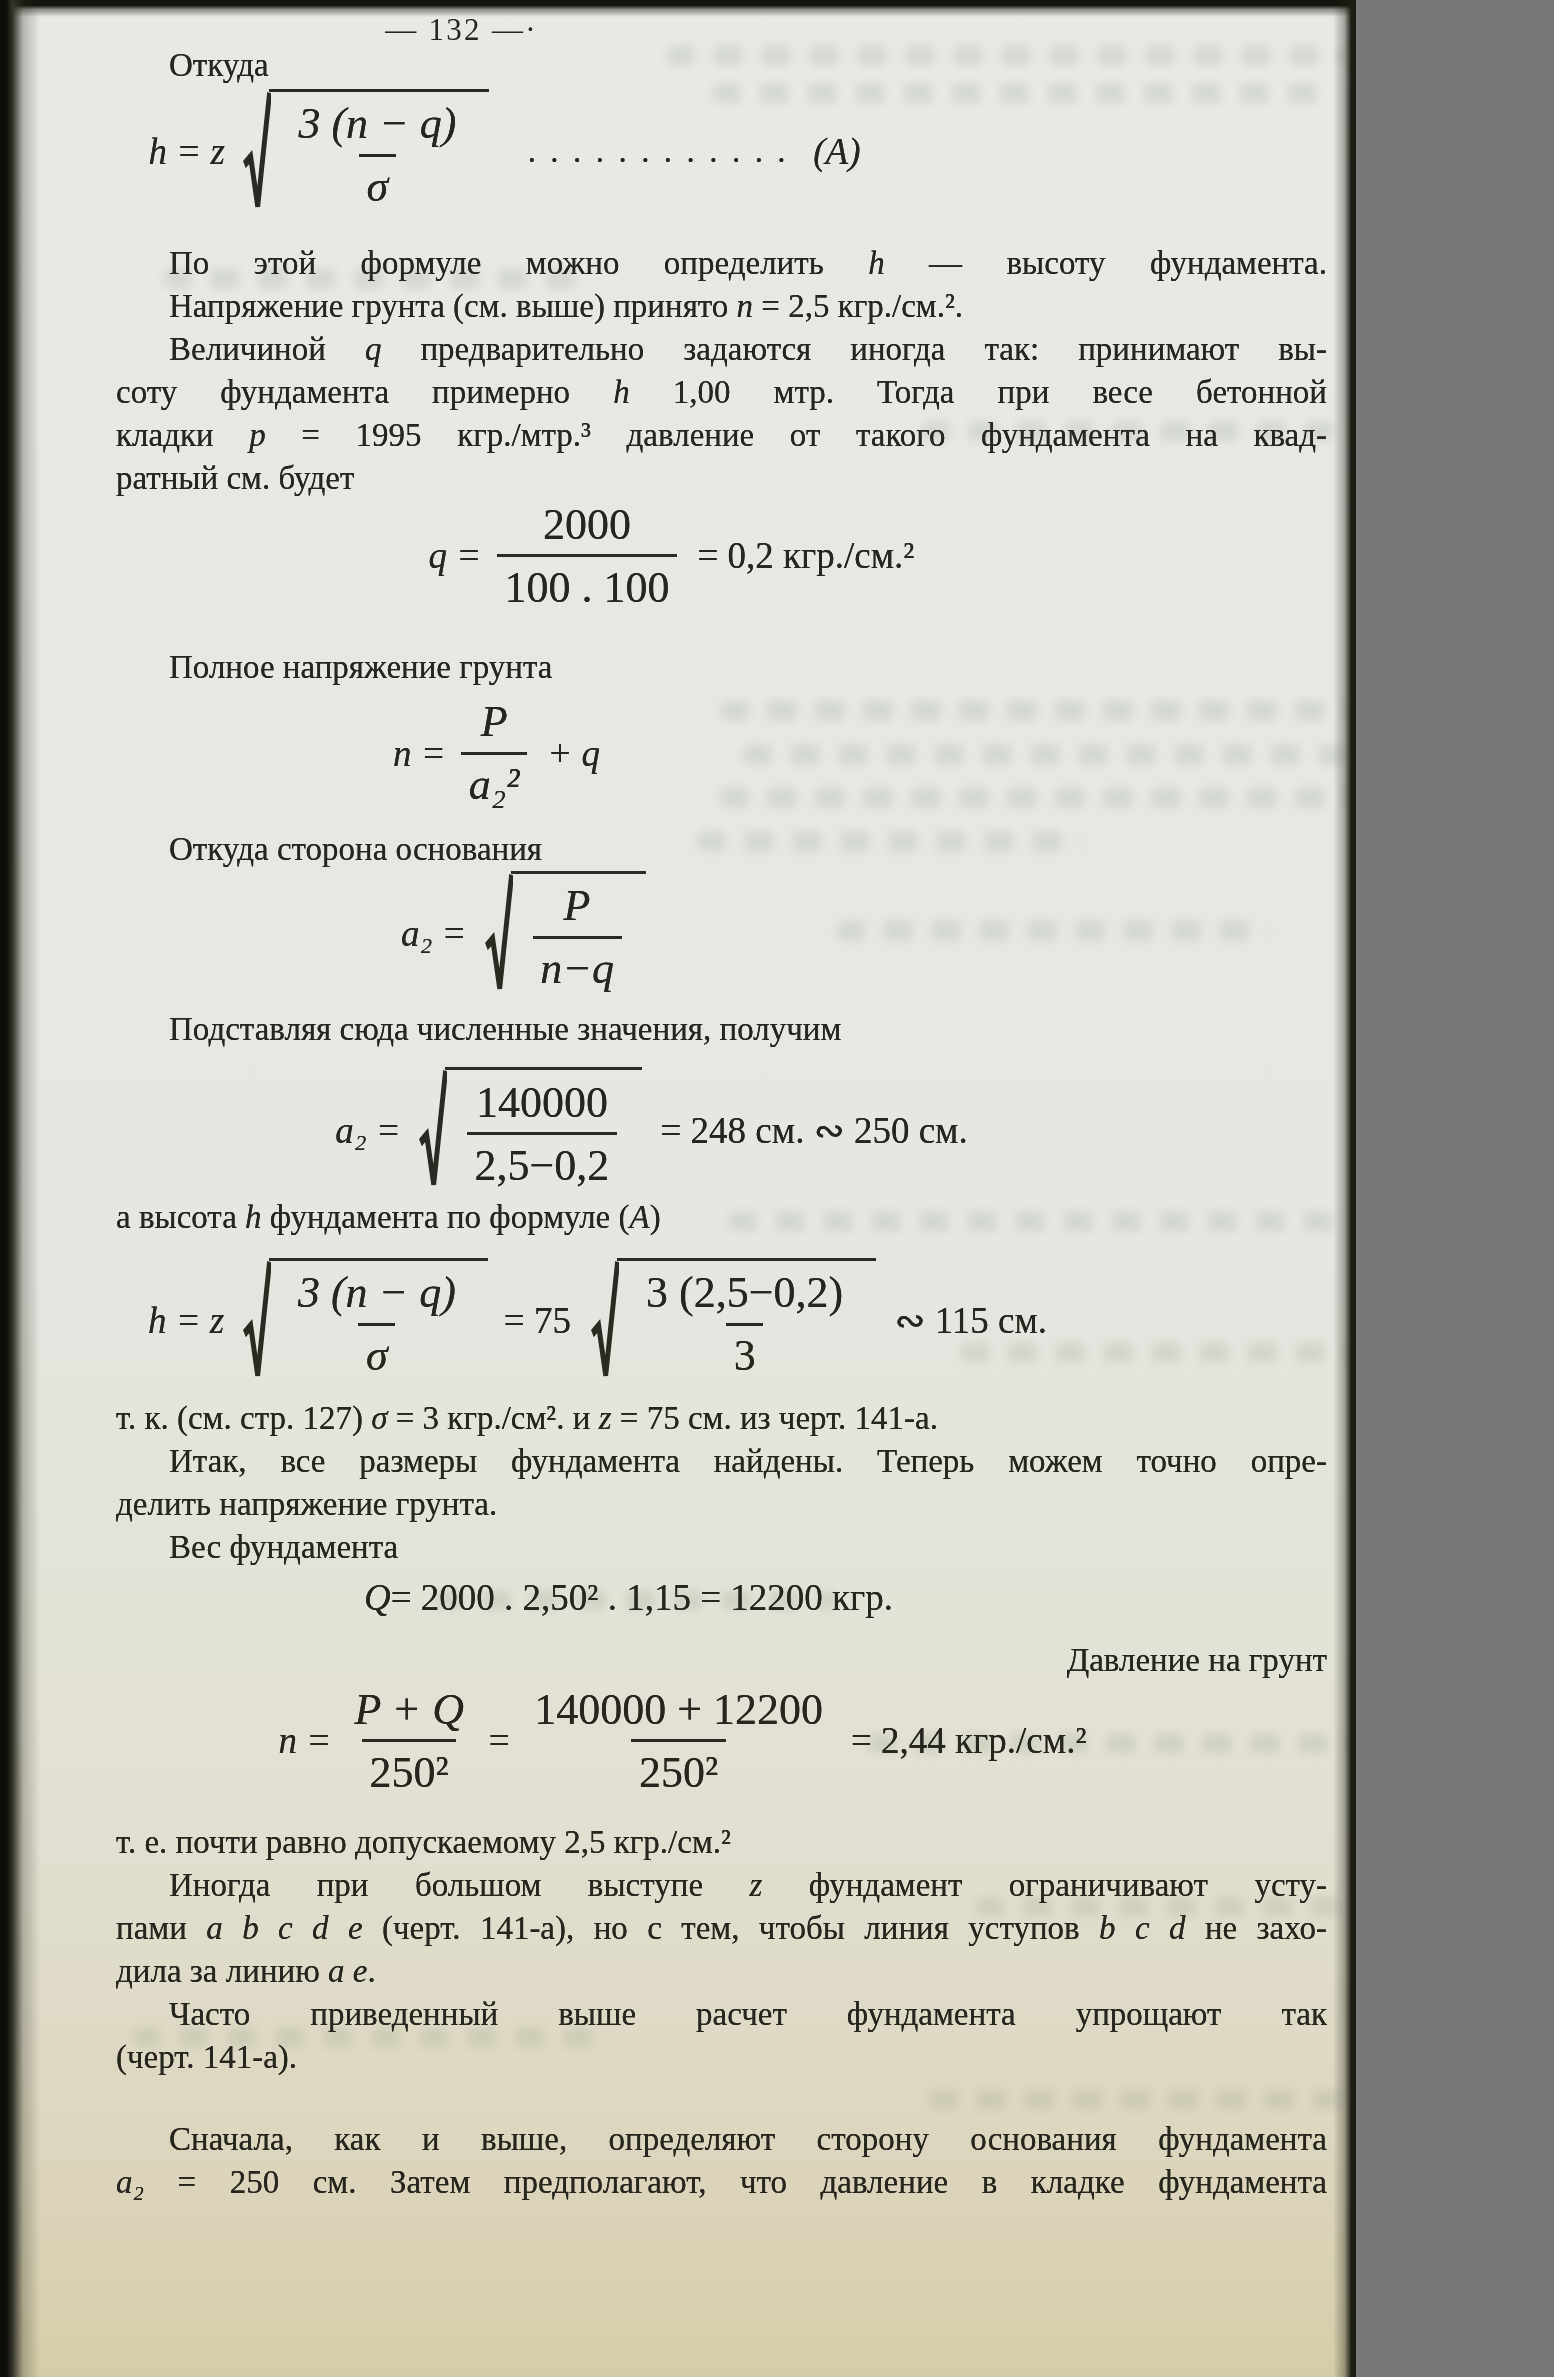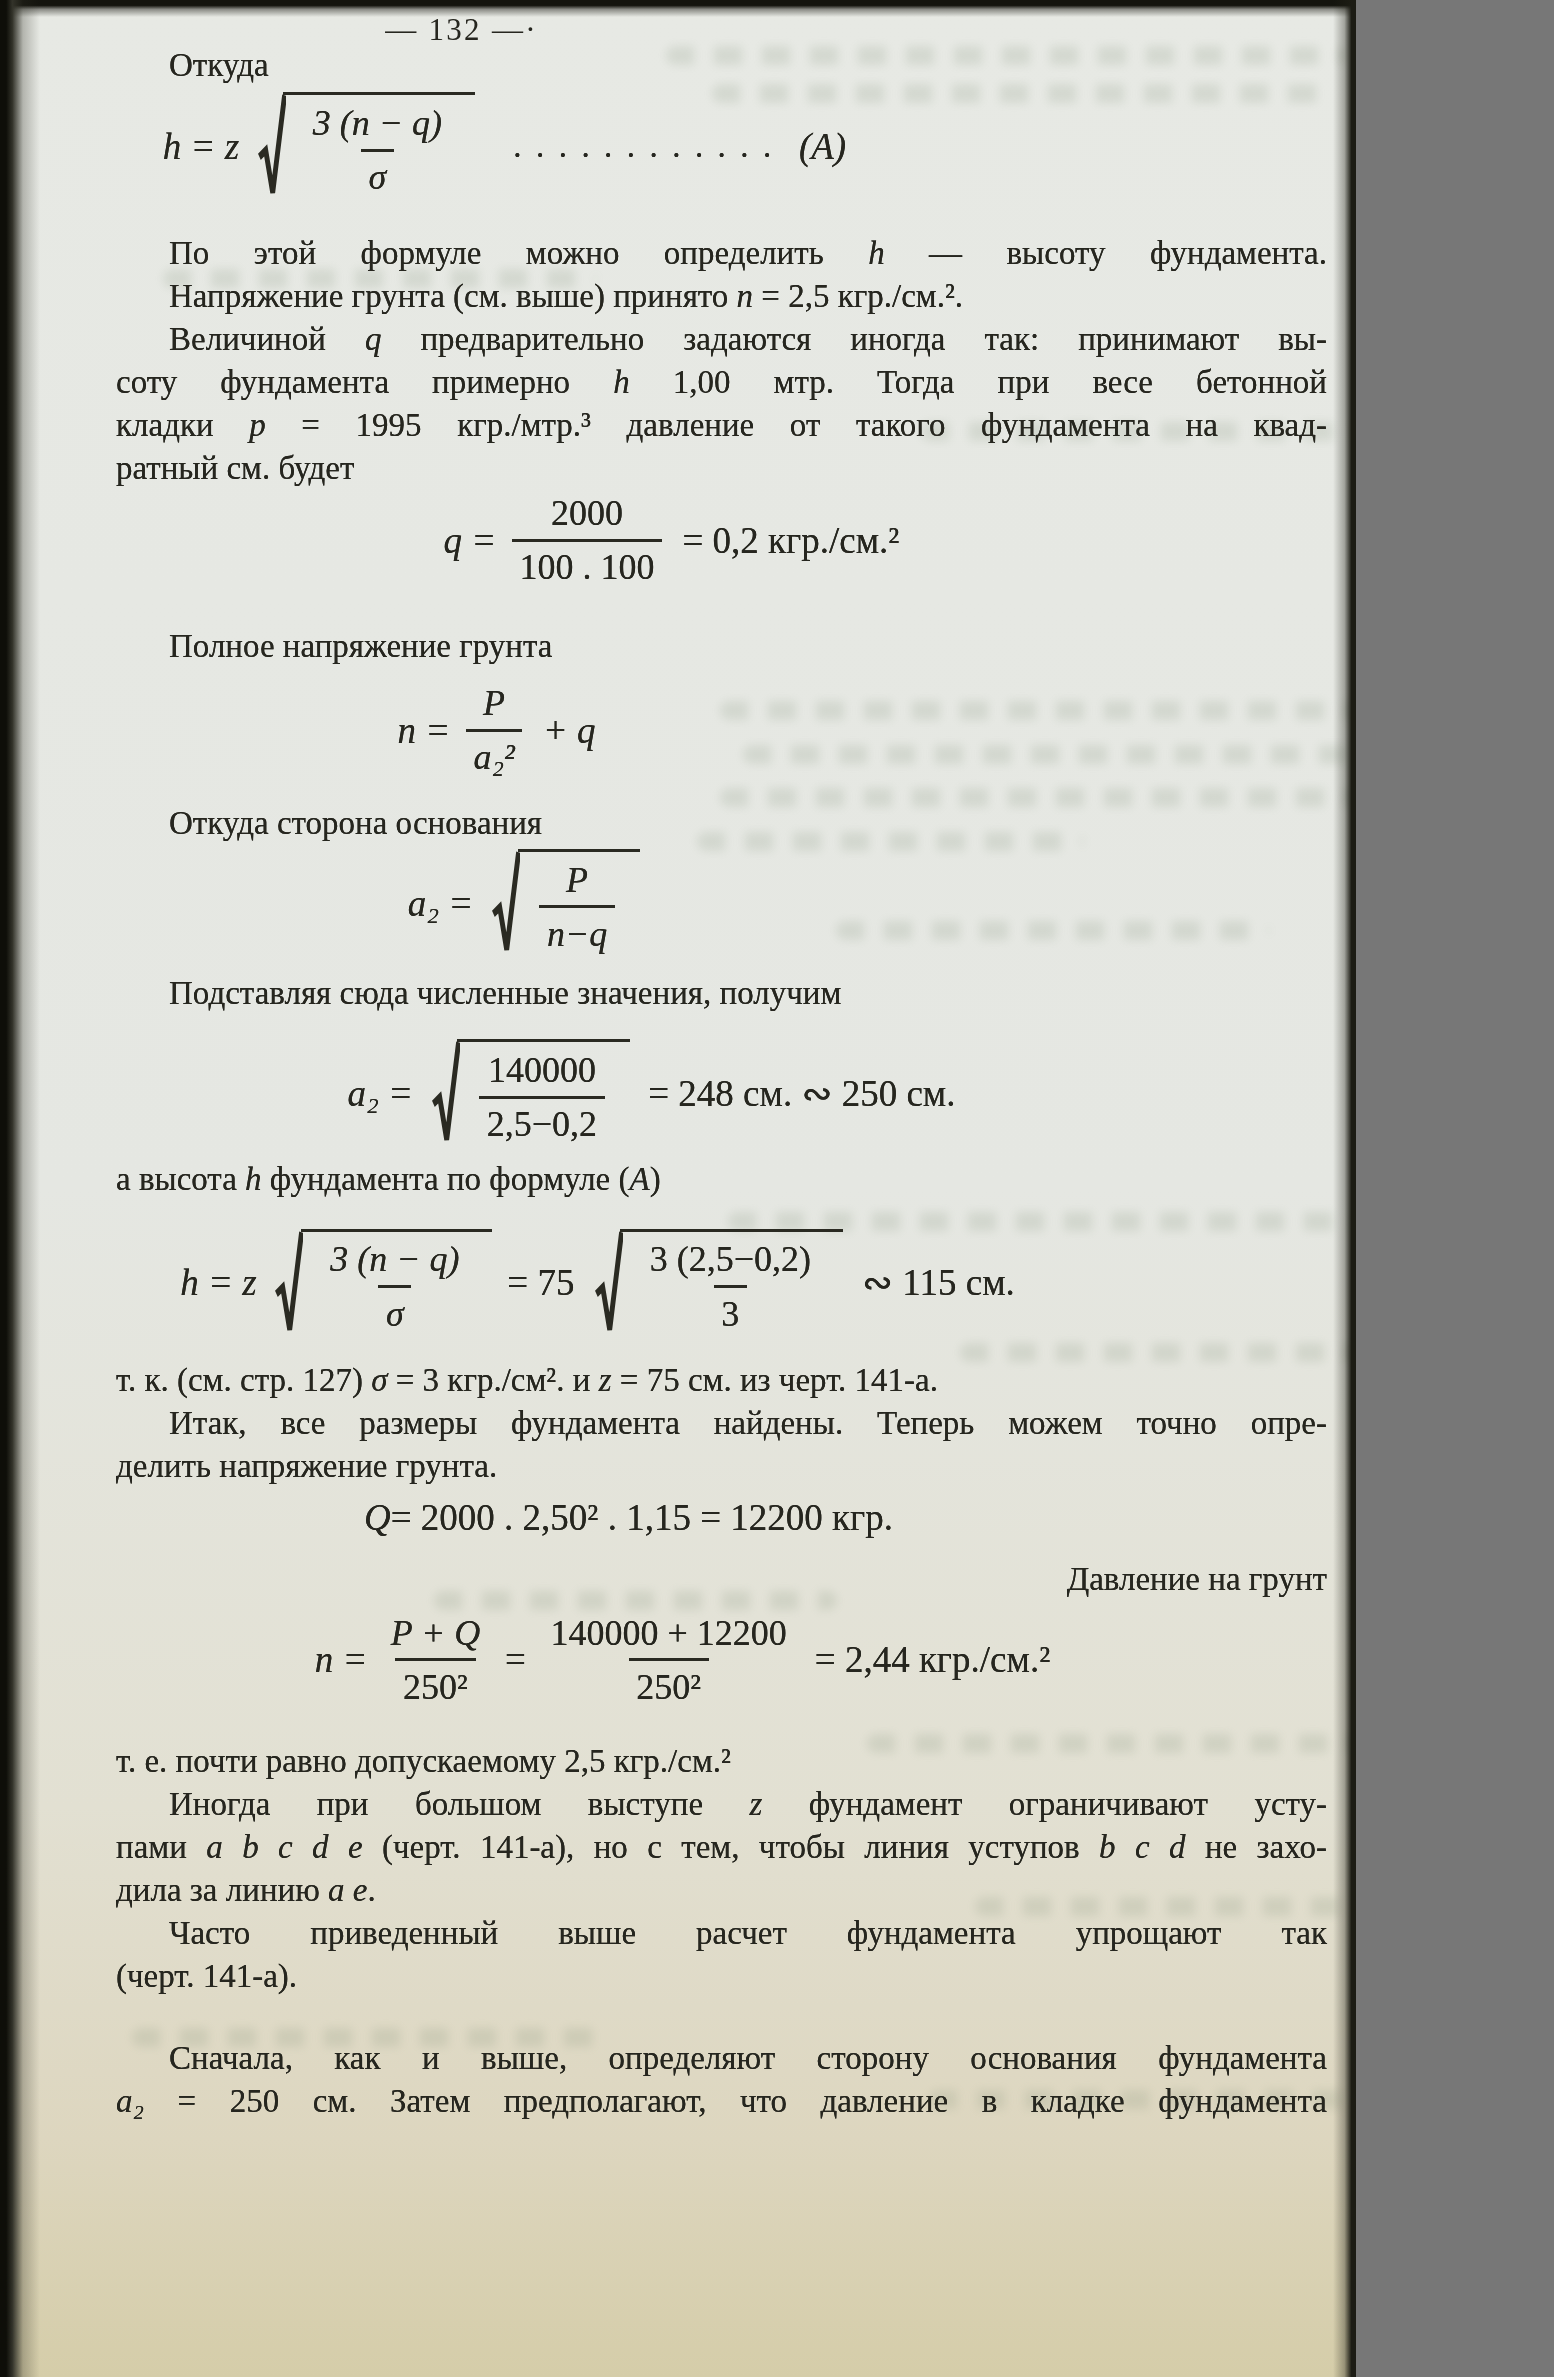--- a/index.html
+++ b/index.html
@@ -24,21 +24,21 @@
   
   .content{position:absolute;z-index:2;left:116px;right:29px;top:0;}
   .tline{font-size:33px;line-height:43px;text-shadow:0 0 0.5px currentColor;}
   .tline .vr{font-style:italic;}
   .ind{text-indent:53px;}
   .just{text-align:justify;text-align-last:justify;}
   
   .formula{display:flex;align-items:center;justify-content:center;
            font-size:37px;text-shadow:0 0 0.5px currentColor;}
   .formula .vr{font-style:italic;}
-  .frac{display:inline-flex;flex-direction:column;align-items:center;margin:0 9.3px;font-size:36px;line-height:1.12;}
+  .frac{display:inline-flex;flex-direction:column;align-items:center;margin:0 9.3px;font-size:44px;line-height:1.12;}
   .frac .num{padding:0 7.7px 5.4px;}
   .frac .den{border-top:3.1px solid #2a2a22;padding:5.4px 7.7px 0;}
   .sqrt{display:inline-flex;align-items:stretch;margin:0 7.7px 0 12.4px;}
   .sqrt svg{width:28px;height:auto;align-self:stretch;margin-right:-2.3px;}
   .bod{border-top:3.1px solid #2a2a22;padding:7.7px 15.5px 3.1px 12.4px;display:flex;align-items:center;}
   .bod .frac .num{padding-top:0;}
   .dots{letter-spacing:3.1px;margin:0 20px 0 31px;font-size:33px;}
   .ftag{margin-left:4.6px;}
   .fpre{margin-right:6.2px;}
   .fpost{margin-left:11px;}
@@ -208,20 +208,21 @@
         </span>
           </span>
       </span>
       <span class="fpost">∾ 115 см.</span>
     </div>
 
     <div class="g7">
         <div class="tline"><span>т. к. (см. стр. 127) </span><span class="vr">σ</span><span> = 3 кгр./см². и </span><span class="vr">z</span><span> = 75 см. из черт. 141-а.</span></div>
         <div class="tline ind just"><span>Итак, все размеры фундамента найдены. Теперь можем точно опре-</span></div>
         <div class="tline"><span>делить напряжение грунта.</span></div>
+        <div class="tline ind"><span>Вес фундамента</span></div>
       </div>
 
     <div class="formula fQ">
       <span class="vr">Q</span>
       <span> = 2000 . 2,50² . 1,15 = 12200 кгр.</span>
     </div>
 
     <div class="g8">
         <div class="tline ind"><span>Давление на грунт</span></div>
       </div>

